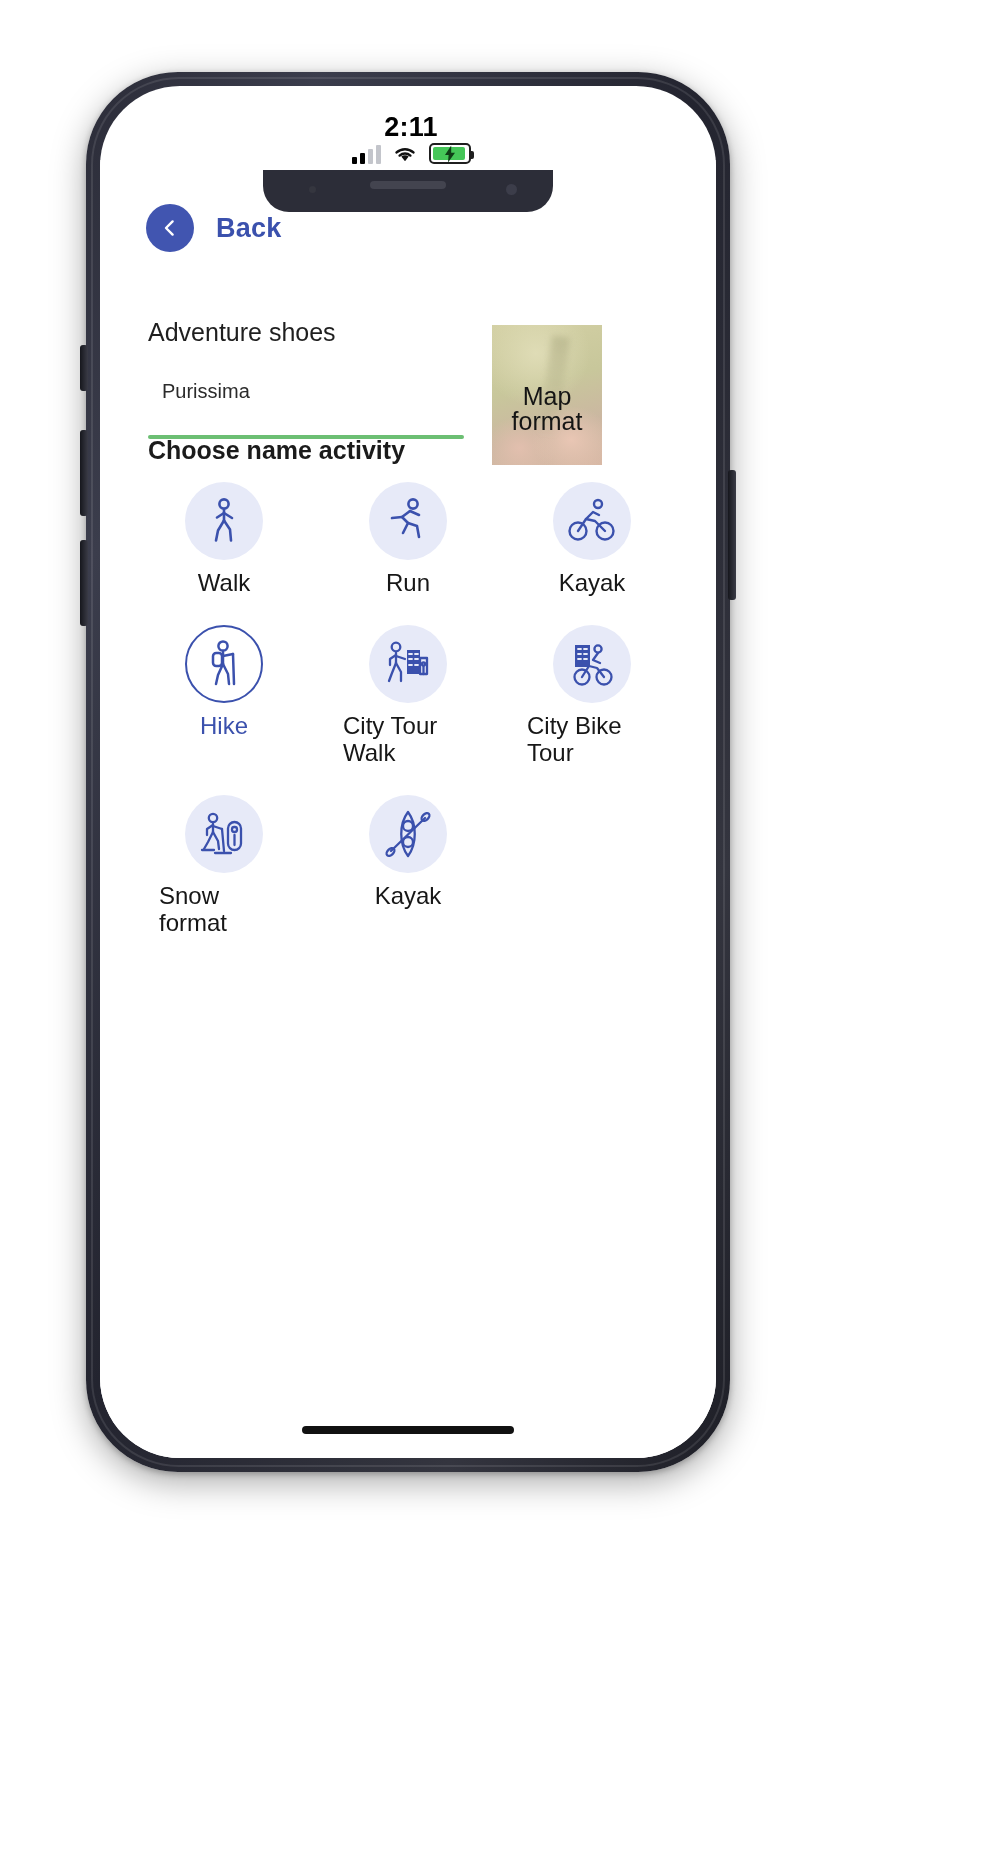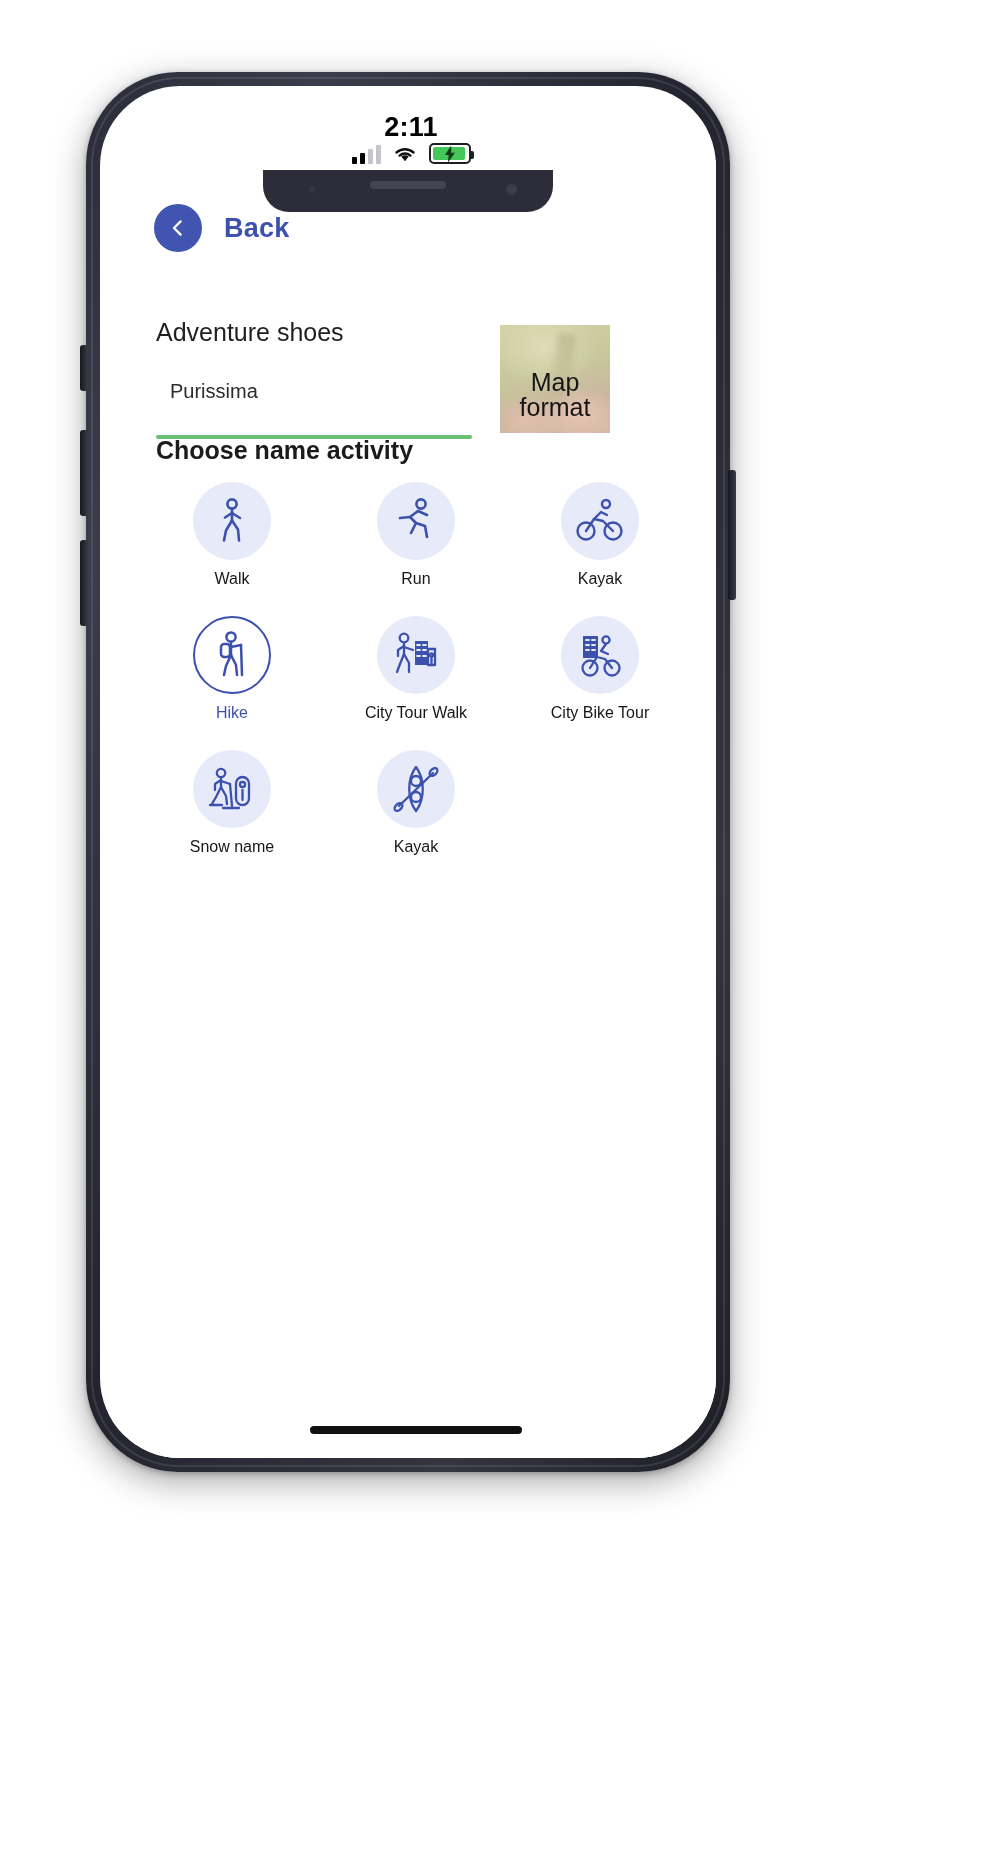--- a/index.html
+++ b/index.html
@@ -117,21 +117,20 @@
     position: absolute; left: 50%; top: 50%;
     transform: translate(-50%,-50%);
     width: 14px; height: 17px;
   }
 
   
   .content {
     position: absolute; left: 0; top: 74px;
     width: 616px; height: 1298px;
     background: #fff;
-    margin-left: 8px;
   }
 
   
   .back-row {
     position: absolute; left: 46px; top: 44px;
     display: flex; align-items: center; gap: 22px;
   }
   .back-circle {
     width: 48px; height: 48px; border-radius: 50%;
     background: #4155b0;
@@ -156,21 +155,21 @@
   }
   .field-underline {
     position: absolute; left: 48px; top: 275px;
     width: 316px; height: 4px; background: #6cbf73;
     border-radius: 2px;
   }
 
   
   .map-thumb {
     position: absolute; left: 392px; top: 165px;
-    width: 110px; height: 108px;
+    width: 110px; height: 140px;
     overflow: hidden;
     background: #cfcba3;
   }
   .map-thumb .photo {
     position: absolute; inset: 0;
     background:
       radial-gradient(ellipse 60% 40% at 72% 82%, #e9c6b4 0%, rgba(233,198,180,0) 60%),
       radial-gradient(ellipse 50% 35% at 25% 88%, #e2bfae 0%, rgba(226,191,174,0) 65%),
       radial-gradient(ellipse 70% 55% at 40% 20%, #dfdcb6 0%, rgba(223,220,182,0) 70%),
       linear-gradient(165deg,#d3d0a4 0%, #c8c79b 42%, #cbb7a1 72%, #d9b9a6 100%);
@@ -211,21 +210,21 @@
   .act-circle {
     width: 78px; height: 78px; border-radius: 50%;
     background: #e7eaf8;
     display: flex; align-items: center; justify-content: center;
   }
   .cell.selected .act-circle {
     background: #ffffff;
     border: 2px solid #3b51ad;
   }
   .act-label {
-    font-size: 16px; color: #171717;
+    font-size: 24px; color: #171717;
     text-align: left; line-height: 1.12;
     max-width: 130px;
   }
   .cell.selected .act-label { color: #3b51ad; }
   .act-circle svg { display: block; }
 
   
   .start-btn {
     position: absolute; left: 46px; top: 1133px;
     width: 524px; height: 74px;
@@ -418,21 +417,21 @@
               <path d="M14 23 l-5 10 l-4 7"></path>
               <path d="M14 23 l5 9 l1 8"></path>
               <path d="M3 41 h12"></path>
               <path d="M16 44 h16"></path>
               <rect x="29" y="13" width="13" height="28" rx="6.5"></rect>
               <rect x="33" y="18" width="5" height="5" rx="2.2"></rect>
               <path d="M35.5 26 v10"></path>
               <path d="M23 20 l2 22"></path>
             </svg>
           </div>
-          <div class="act-label">Snow name</div>
+          <div class="act-label">Snow format</div>
         </div>
 
         <div class="cell">
           <div class="act-circle">
             <svg width="48" height="50" viewBox="0 0 48 50" fill="none" stroke="#3b51ad" stroke-width="2.3" stroke-linecap="round" stroke-linejoin="round">
               <path d="M24 3 C33 15 33 35 24 47 C15 35 15 15 24 3 Z"></path>
               <circle cx="24" cy="17" r="5"></circle>
               <circle cx="24" cy="33" r="5"></circle>
               <path d="M7 42 L41 9"></path>
               <ellipse cx="41.5" cy="8" rx="4.6" ry="3" transform="rotate(-44 41.5 8)"></ellipse>

